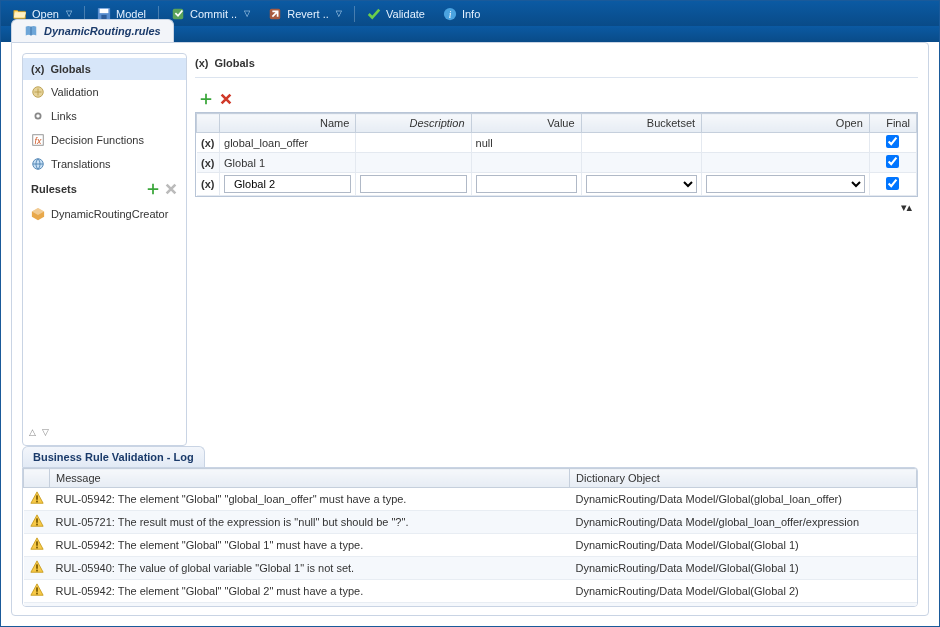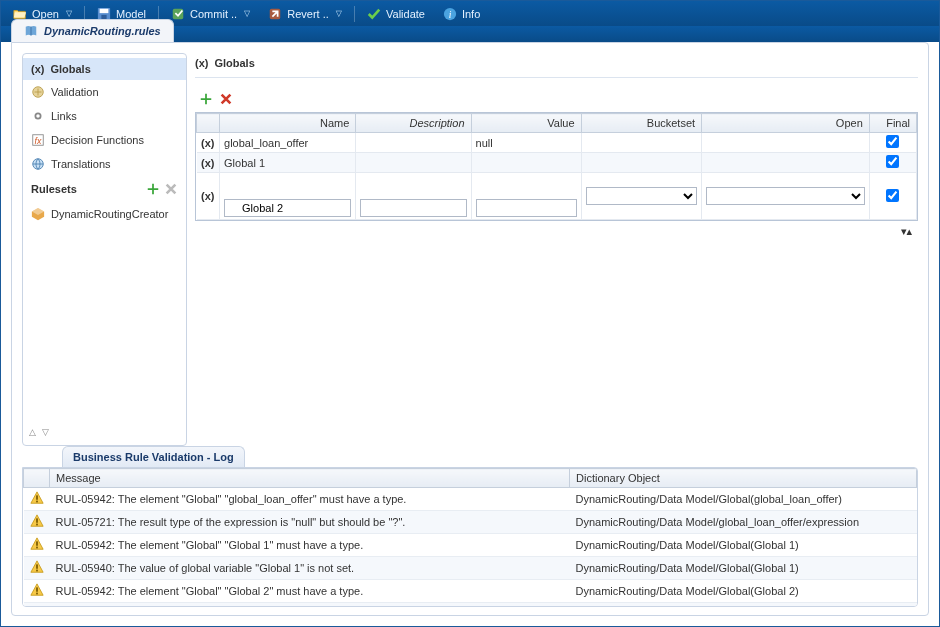--- a/index.html
+++ b/index.html
@@ -37,30 +37,30 @@
   .content { flex:1; display:flex; flex-direction:column; overflow:hidden; }
   .content-title { display:flex; align-items:center; gap:6px; font-weight:bold; padding: 4px 0 8px 0; border-bottom: 1px solid #dce4ef; }
   .tblbar { display:flex; gap:6px; padding: 14px 4px 6px 4px; }
   .grid { border:1px solid #b8c5d7; overflow:auto; }
   table.g { width:100%; border-collapse:collapse; font-size:11px; }
   table.g th { background: linear-gradient(#f6f8fb,#e6ecf4); border:1px solid #c5cfdc; padding: 3px 6px; text-align:right; font-weight:normal; color:#333; }
   table.g th.final { text-align:right; }
   table.g td { border-bottom:1px solid #e4e9f0; border-right:1px solid #e4e9f0; padding:2px 4px; height:20px; background:#fff; }
   table.g tr:nth-child(even) td { background:#f5f8fc; }
   .rowic{display:flex;align-items:center;justify-content:center;font-weight:bold;color:#333;}
-  .cellinput{ width:100%; height:18px; border:1px solid #b0b9c7; padding:0 17px; font-size:11px; background:#fff;margin-top:24px;}
+  .cellinput{ width:100%; height:18px; border:1px solid #b0b9c7; padding:0 9px; font-size:11px; background:#fff;}
   .cellselect{ width:100%; height:18px; border:1px solid #b0b9c7; font-size:11px; background:#fff;}
   .chk{ width:13px; height:13px;}
   td.final{text-align:center;}
   .content-bot{display:flex;justify-content:flex-end;padding:4px 6px 0 0;color:#333;}
   .content-bot span{cursor:pointer;}
 
   
   .logpanel { margin: 0 10px 8px 10px; }
-  .logtab { display:flex;margin-left:40px;}
+  .logtab { display:flex;}
   .logtab-inner{ background:linear-gradient(#f3f6fb,#e2eaf5); border:1px solid #c9d4e4; border-bottom:none; border-radius:6px 6px 0 0; padding:4px 10px; font-weight:bold; color:#1a3a6a;}
   .logbox { border:1px solid #c9d4e4; border-radius:0 4px 4px 4px; background:#fff; max-height:140px; overflow:auto; position:relative;}
   table.log { width:100%; border-collapse:collapse; font-size:11px;}
   table.log th { background:linear-gradient(#f6f8fb,#e6ecf4); border:1px solid #c5cfdc; padding:3px 6px; text-align:left; font-weight:normal;}
   table.log td { border-bottom:1px solid #e8edf3; padding:3px 6px; background:#fff;}
   table.log tr:nth-child(even) td { background:#f5f8fc;}
   .warn{width:14px;height:14px;display:inline-block;}
 </style>
 </head>
 <body>
@@ -289,21 +289,21 @@
                   </svg></td>
                 <td>RUL-05942: The element "Global" "global_loan_offer" must have a type.</td>
                 <td>DynamicRouting/Data Model/Global(global_loan_offer)</td>
               </tr>
               <tr>
                 <td><svg class="warn" viewBox="0 0 16 16">
                     <path fill="#f7c948" stroke="#c79a1a" d="M8 1l7 13H1z"></path>
                     <rect x="7" y="5" width="2" height="5" fill="#7a5a00"></rect>
                     <rect x="7" y="11" width="2" height="2" fill="#7a5a00"></rect>
                   </svg></td>
-                <td>RUL-05721: The result type of the expression is "null" but should be "?".</td>
+                <td>RUL-05721: The result must of the expression is "null" but should be "?".</td>
                 <td>DynamicRouting/Data Model/global_loan_offer/expression</td>
               </tr>
               <tr>
                 <td><svg class="warn" viewBox="0 0 16 16">
                     <path fill="#f7c948" stroke="#c79a1a" d="M8 1l7 13H1z"></path>
                     <rect x="7" y="5" width="2" height="5" fill="#7a5a00"></rect>
                     <rect x="7" y="11" width="2" height="2" fill="#7a5a00"></rect>
                   </svg></td>
                 <td>RUL-05942: The element "Global" "Global 1" must have a type.</td>
                 <td>DynamicRouting/Data Model/Global(Global 1)</td>

